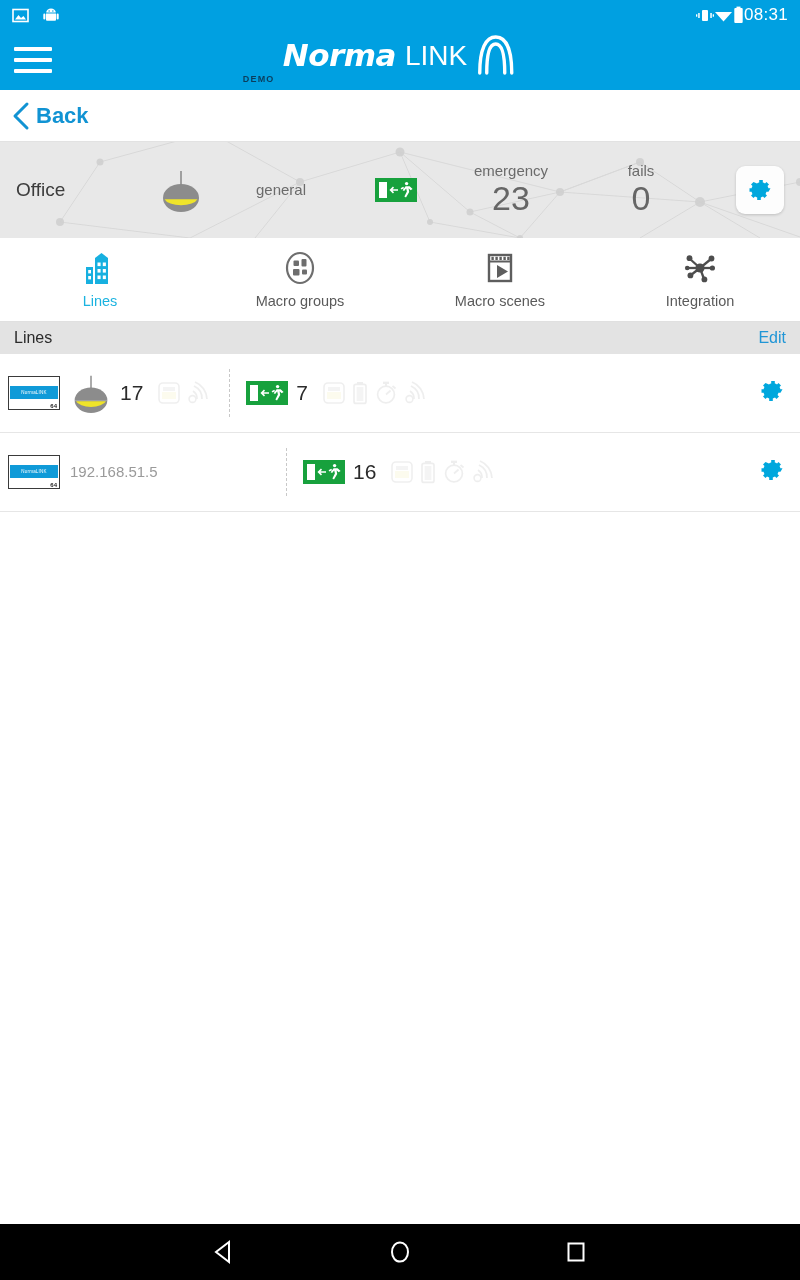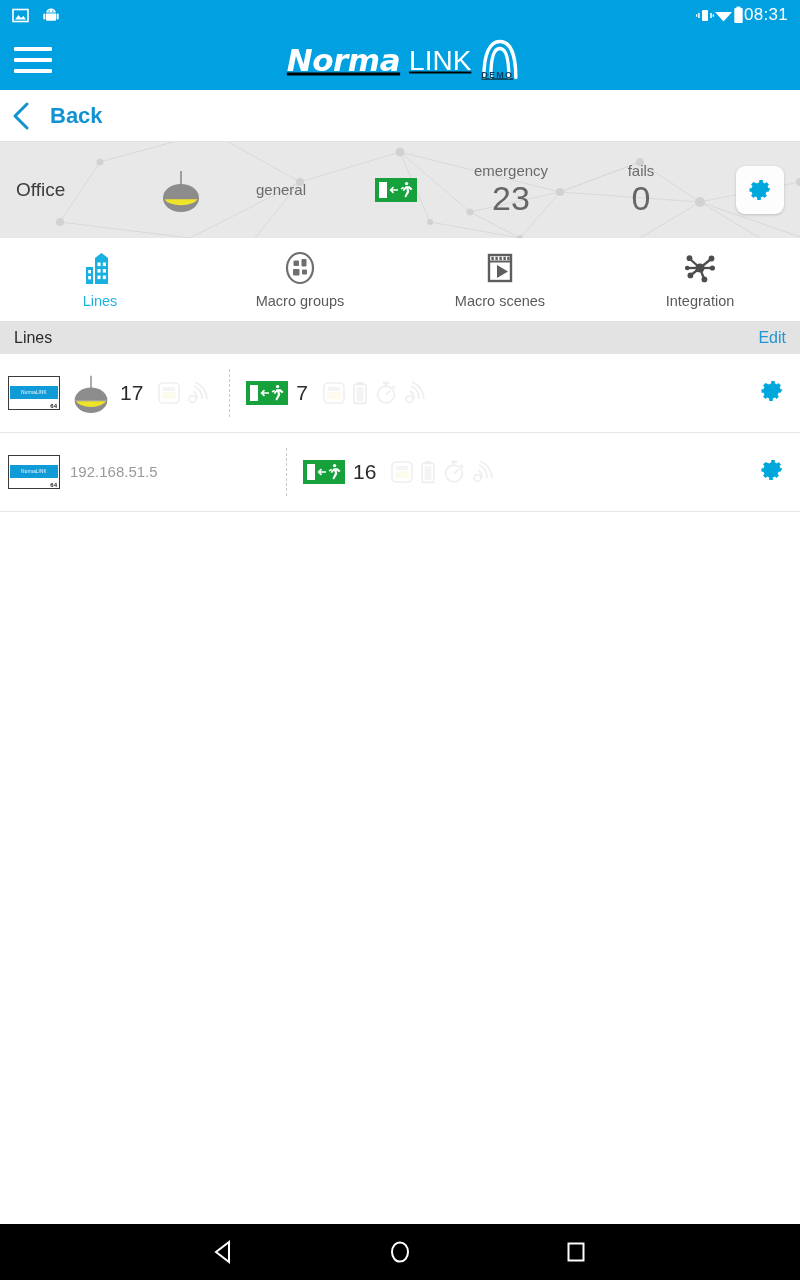--- a/index.html
+++ b/index.html
@@ -27,21 +27,21 @@
     display:flex; align-items:center;
   }
   .hamburger {
     position:absolute; left: 14px; top: 50%; transform: translateY(-50%);
     width: 38px; height: 26px; display:flex; flex-direction:column;
     justify-content: space-between; cursor: pointer;
   }
   .hamburger span { display:block; height: 4px; background:#fff; border-radius:1px; }
   .logo-wrap {
     position:absolute; left:50%; top: 50%; transform: translate(-50%,-50%);
-    display:flex; flex-direction:row; align-items:flex-end;text-decoration:underline;
+    display:flex; flex-direction:column; align-items:flex-start;
   }
   .logo-row { display:flex; align-items:center; }
   .logo-norma {
     font-family: "DejaVu Sans", sans-serif;
     font-style: italic; font-weight: bold; font-size: 31px; color:#fff;
     letter-spacing: -0.5px; line-height: 1;
   }
   .logo-link {
     font-family: "Liberation Sans", sans-serif;
     font-size: 28px; color:#fff; letter-spacing: 0px; line-height:1;
@@ -49,21 +49,21 @@
   }
   .logo-arch { margin-left: 6px; margin-top: -3px; }
   .logo-demo {
     font-size: 9px; font-weight: bold; color:#0b3d5c;
     letter-spacing: 1.2px; margin-top: -1px; margin-left: -40px;
   }
 
   
   .backbar {
     height: 52px; background:#fff; display:flex; align-items:center;
-    padding-left: 10px; gap: 18px; border-bottom: 1px solid #e2e2e2;
+    padding-left: 10px; gap: 4px; border-bottom: 1px solid #e2e2e2;
   }
   .back-label { color:#1193d3; font-size: 22px; font-weight: bold; }
 
   
   .summary {
     position: relative; height: 96px; background:#e8e8e8; overflow:hidden;
     display:flex; align-items:center;
   }
   .summary .net { position:absolute; inset:0; }
   .summary-inner {

